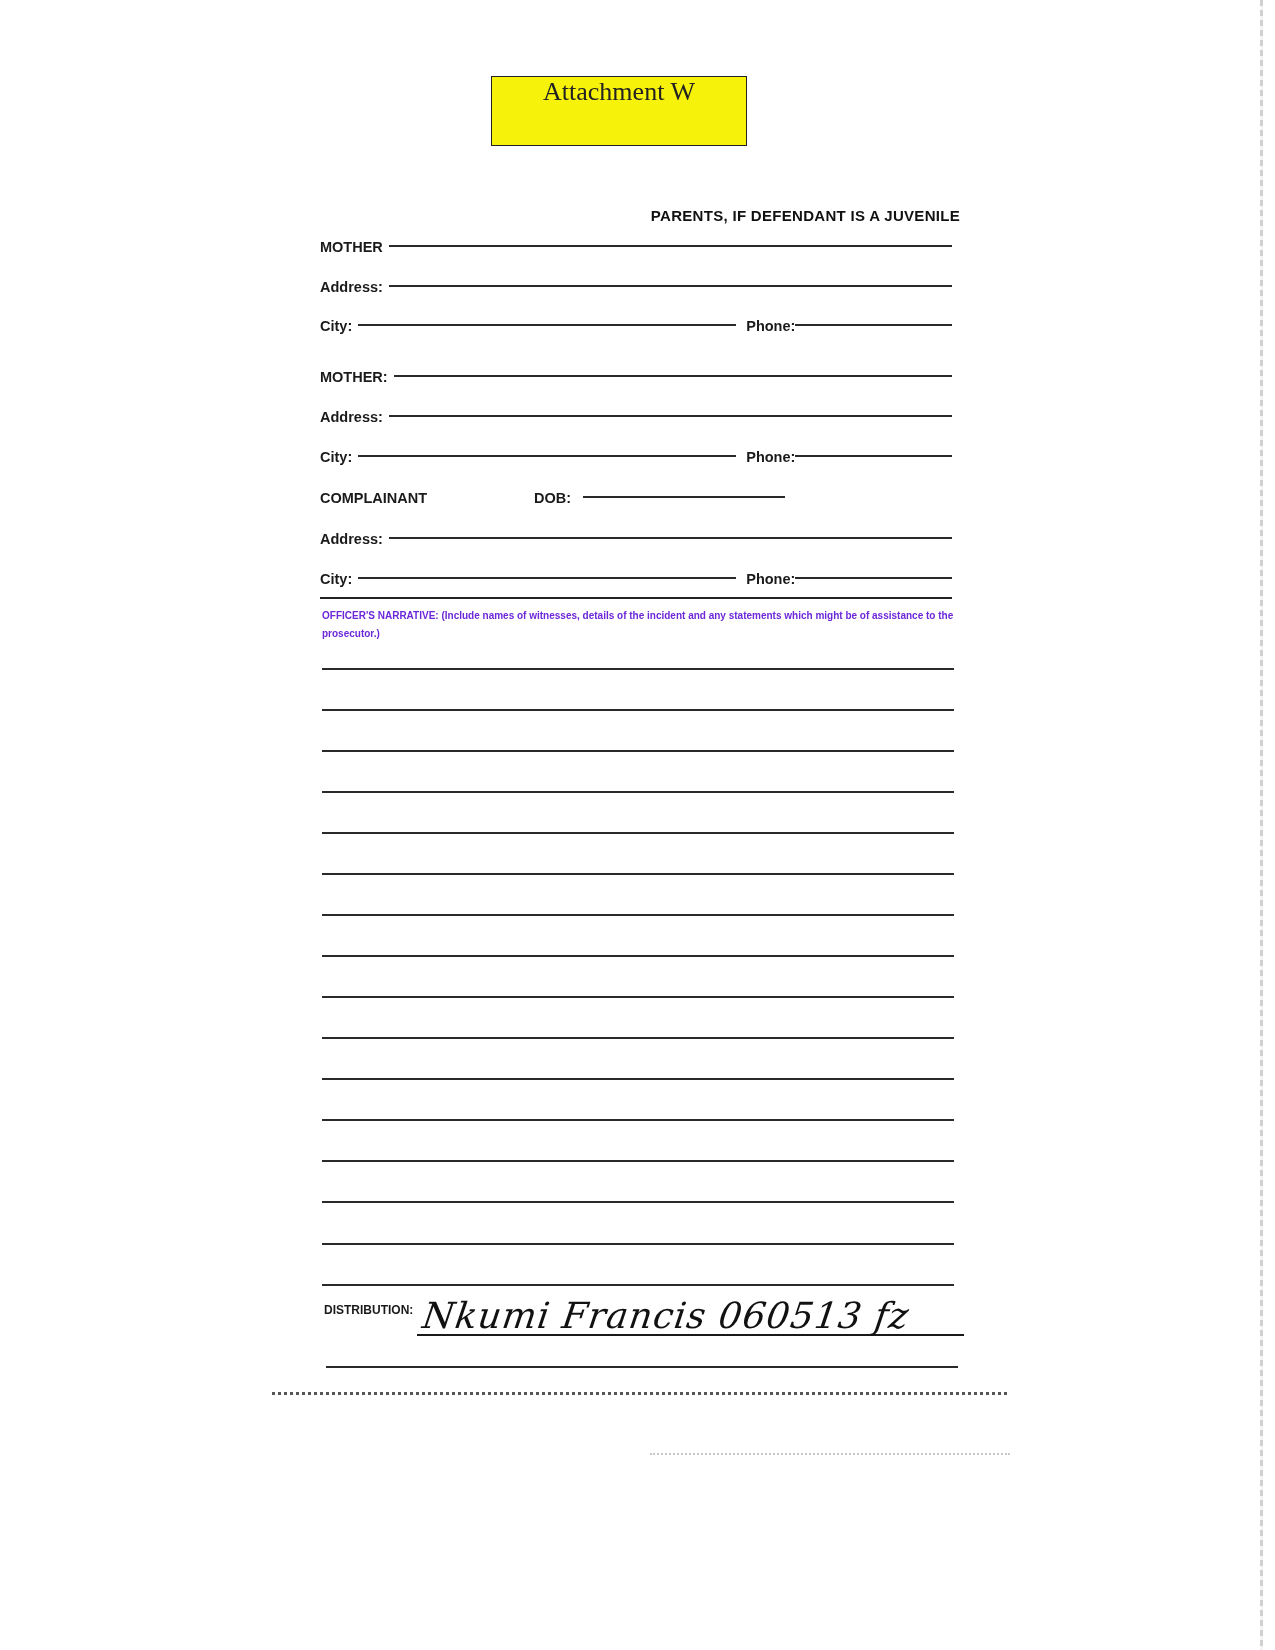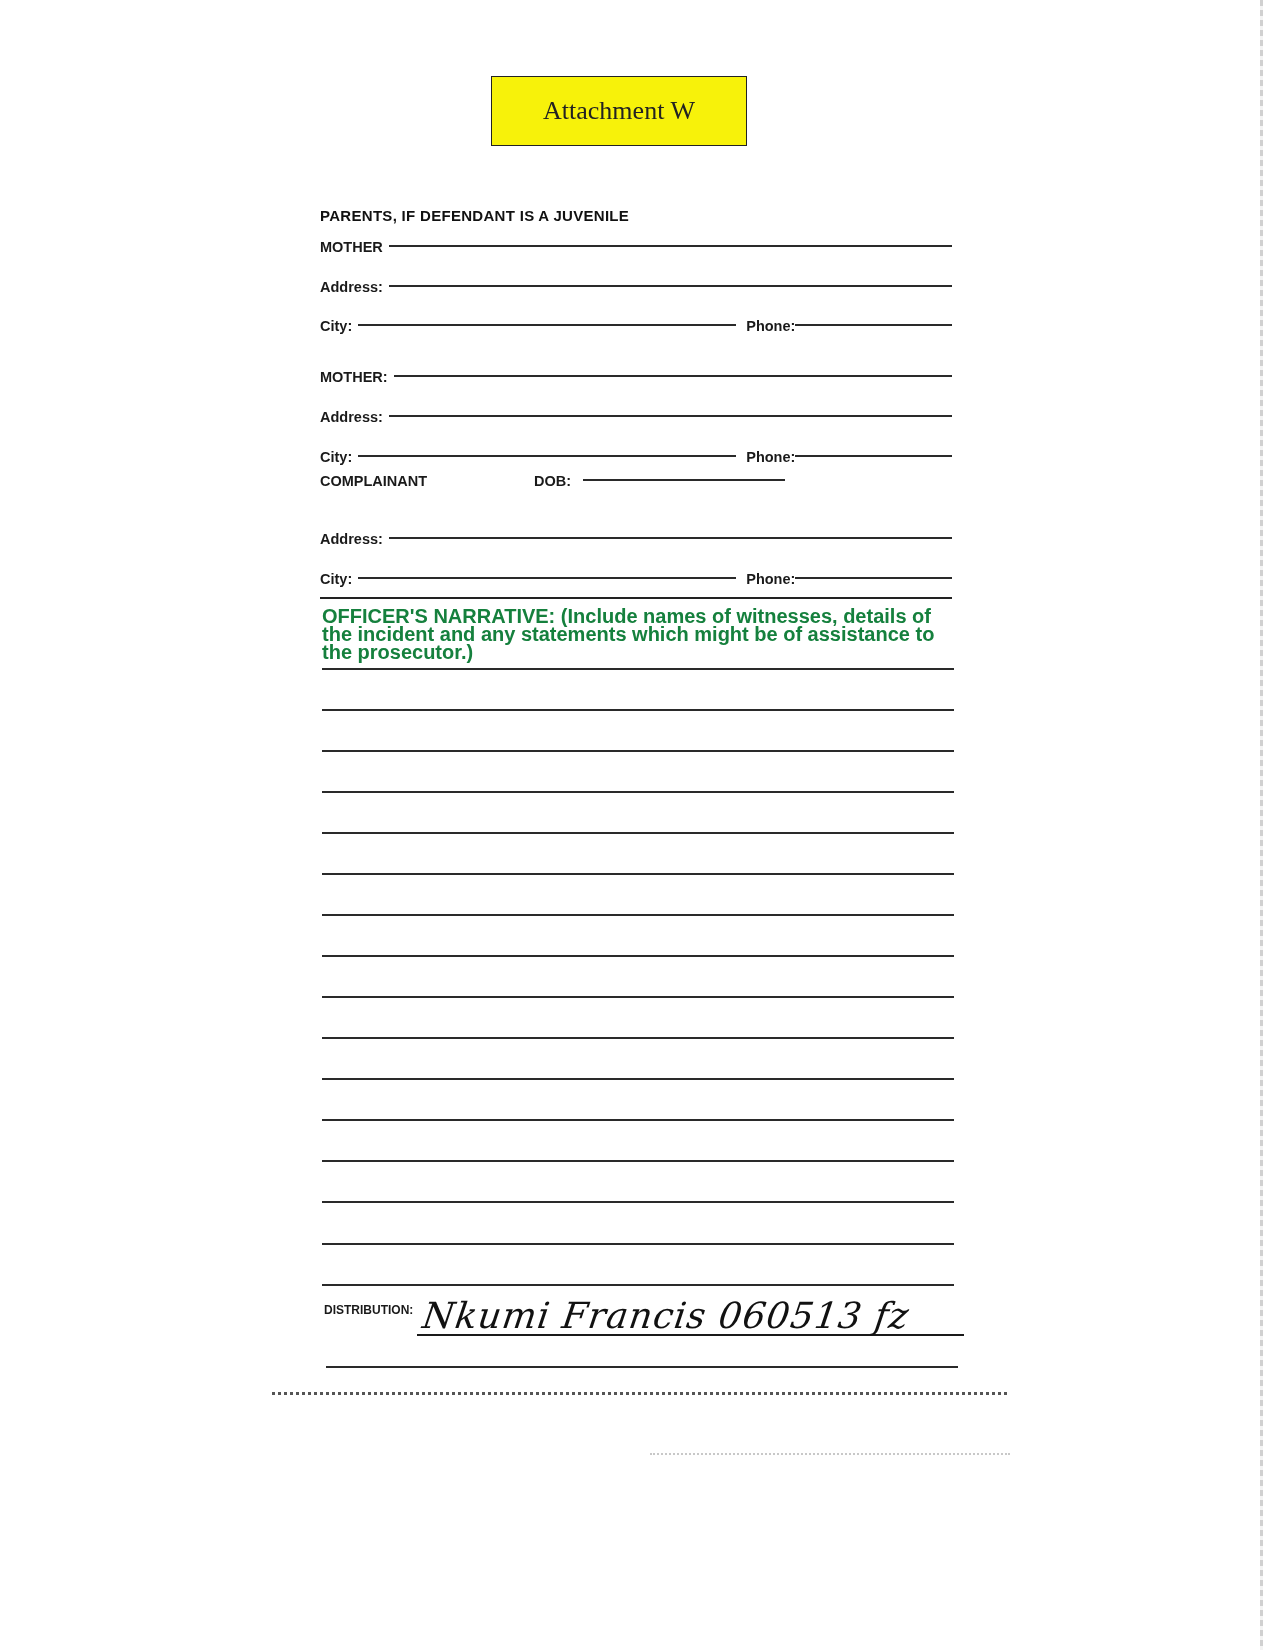--- a/index.html
+++ b/index.html
@@ -3,36 +3,36 @@
   <meta charset="utf-8">
   <style>
     html, body { margin: 0; padding: 0; background: #ffffff; }
     body {
       width: 1275px; height: 1650px; position: relative; overflow: hidden;
       font-family: "Liberation Sans", sans-serif; color: #1a1a1a;
     }
     .attach-box {
       position: absolute; left: 491px; top: 76px; width: 256px; height: 70px;
       background: #f7f20a; border: 1.5px solid #222; box-sizing: border-box;
-      display: flex; align-items: center; justify-content: center;
+      display: flex; align-items: flex-start; justify-content: center;
       font-family: "Liberation Serif", serif; font-size: 26px; color: #222;
     }
     .form-title {
-      position: absolute; left: 320px; top: 207px; width: 640px; text-align: left;
+      position: absolute; left: 320px; top: 207px; width: 640px; text-align: right;
       font-weight: bold; font-size: 15px; letter-spacing: 0.3px; color: #111;
     }
     .row { position: absolute; left: 320px; width: 632px; height: 22px; display: flex; align-items: center; }
     .lbl { font-weight: bold; font-size: 14.5px; color: #1a1a1a; white-space: nowrap; margin-right: 6px; line-height: 16px; }
     .line { flex: 1; border-bottom: 2px solid #2a2a2a; height: 0; margin-bottom: 3px; }
     .line.fixed { flex: none; }
     .gap { width: 10px; flex: none; }
     .sep { position: absolute; left: 320px; width: 632px; border-top: 2px solid #222; }
     .narrative {
       position: absolute; left: 322px; top: 607px; width: 640px;
-      font-size: 20px; line-height: 18px; color: #15803d; font-weight: bold;
+      font-size: 10px; line-height: 18px; color: #6d28d9; font-weight: bold;
     }
     .narrative .hint { font-weight: bold; }
     .nline { position: absolute; left: 322px; width: 632px; border-top: 2px solid #2a2a2a; }
     .distribution {
       position: absolute; left: 324px; top: 1292px; width: 640px; height: 44px; display: flex; align-items: flex-end;
     }
     .distribution .lbl { font-size: 12px; margin-right: 4px; margin-bottom: 18px; }
     .sig-wrap { position: relative; flex: 1; height: 44px; border-bottom: 2px solid #1a1a1a; }
     .sig {
       position: absolute; left: 6px; bottom: -2px;
@@ -82,21 +82,21 @@
   <span class="line"></span>
 </div>
 <div class="row" style="top:446px">
   <span class="lbl">City:</span>
   <span class="line fixed" style="width:378px"></span>
   <span class="gap"></span>
   <span class="lbl" style="margin-right:0">Phone:</span>
   <span class="line"></span>
 </div>
 
-<div class="row" style="top:470px">
+<div class="row" style="top:487px">
   <span class="lbl" style="width:208px">COMPLAINANT</span>
   <span class="lbl" style="margin-right:12px">DOB:</span>
   <span class="line fixed" style="width:202px"></span>
 </div>
 <div class="row" style="top:528px">
   <span class="lbl">Address:</span>
   <span class="line"></span>
 </div>
 <div class="row" style="top:568px">
   <span class="lbl">City:</span>

